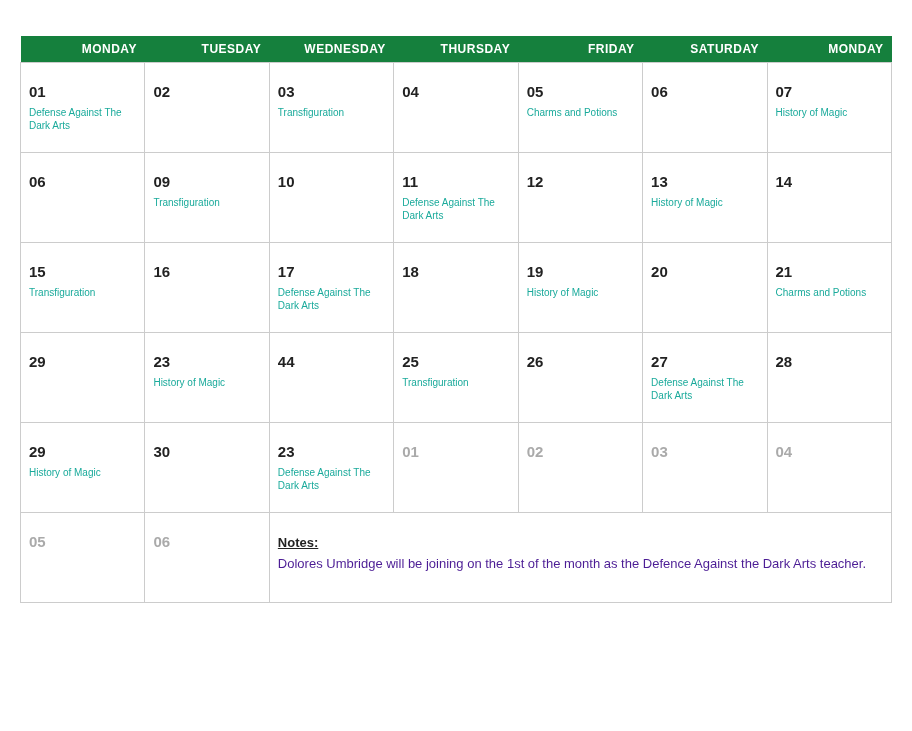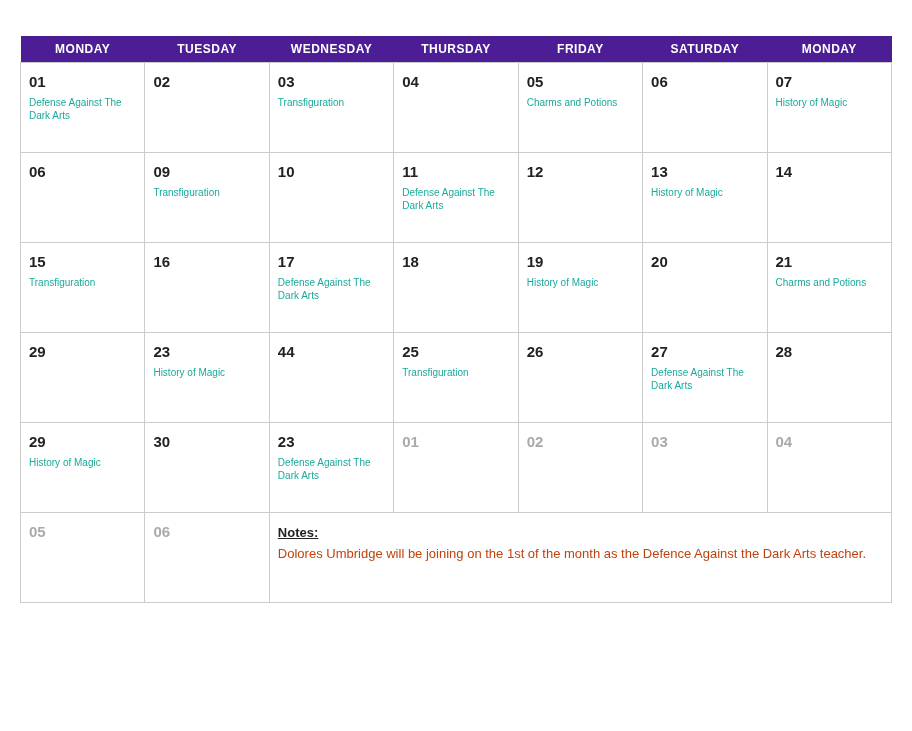--- a/index.html
+++ b/index.html
@@ -23,33 +23,33 @@
     .year-title {
       font-size: 36px;
       font-weight: bold;
       color: #1aaa9b;
     }
     .calendar {
       width: 100%;
       border-collapse: collapse;
     }
     .calendar thead th {
-      background-color: #4c1d95;
+      background-color: #15803d;
       color: #fff;
       font-size: 12px;
       font-weight: bold;
-      text-align: center;
+      text-align: right;
       padding: 6px 8px;
       letter-spacing: 0.5px;
     }
     .calendar tbody td {
       border: 1px solid #ccc;
       vertical-align: top;
       width: calc(100% / 7);
-      padding: 10px 8px;
+      padding: 20px 8px;
       min-height: 90px;
       height: 90px;
     }
     .day-number {
       font-size: 15px;
       font-weight: bold;
       color: #222;
       display: block;
       margin-bottom: 6px;
     }
@@ -68,21 +68,21 @@
       vertical-align: top;
     }
     .notes-label {
       font-size: 13px;
       font-weight: bold;
       color: #222;
       text-decoration: underline;
     }
     .notes-text {
       font-size: 13px;
-      color: #c2410c;
+      color: #4c1d95;
       margin-top: 4px;
       line-height: 1.4;
     }
     .bottom-row td {
       height: 80px;
     }
   </style>
 </head>
 <body>
 

